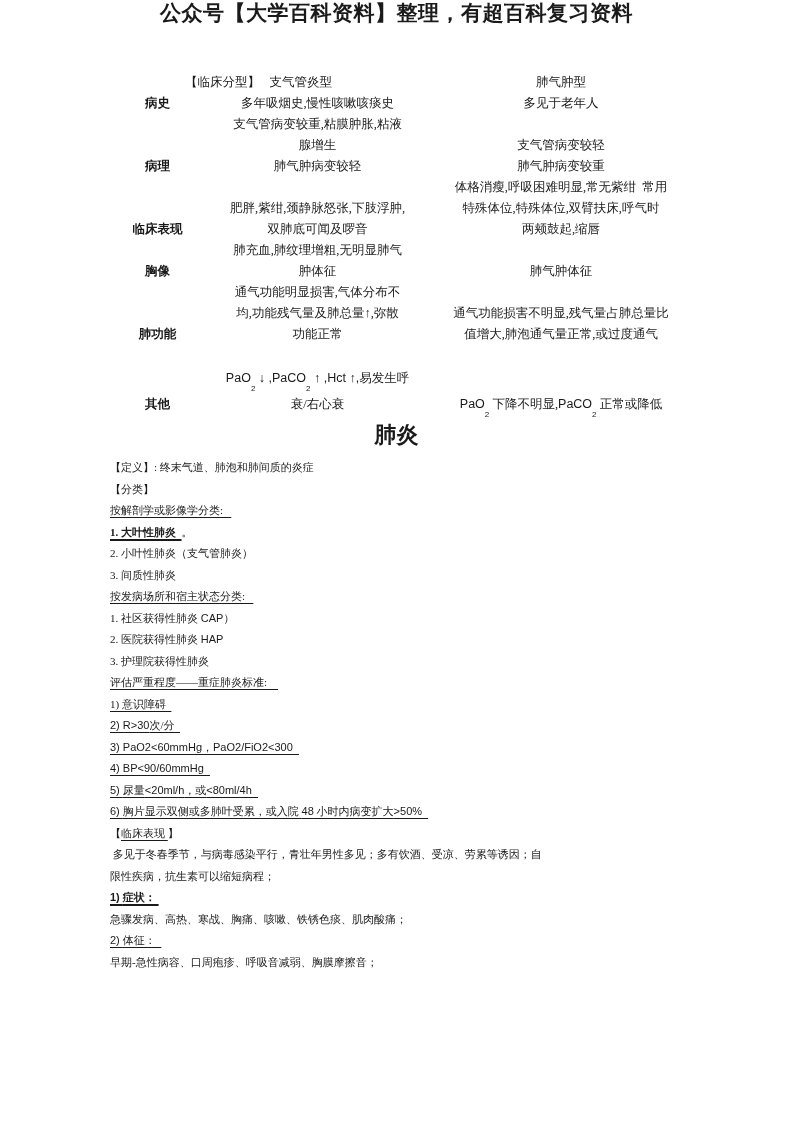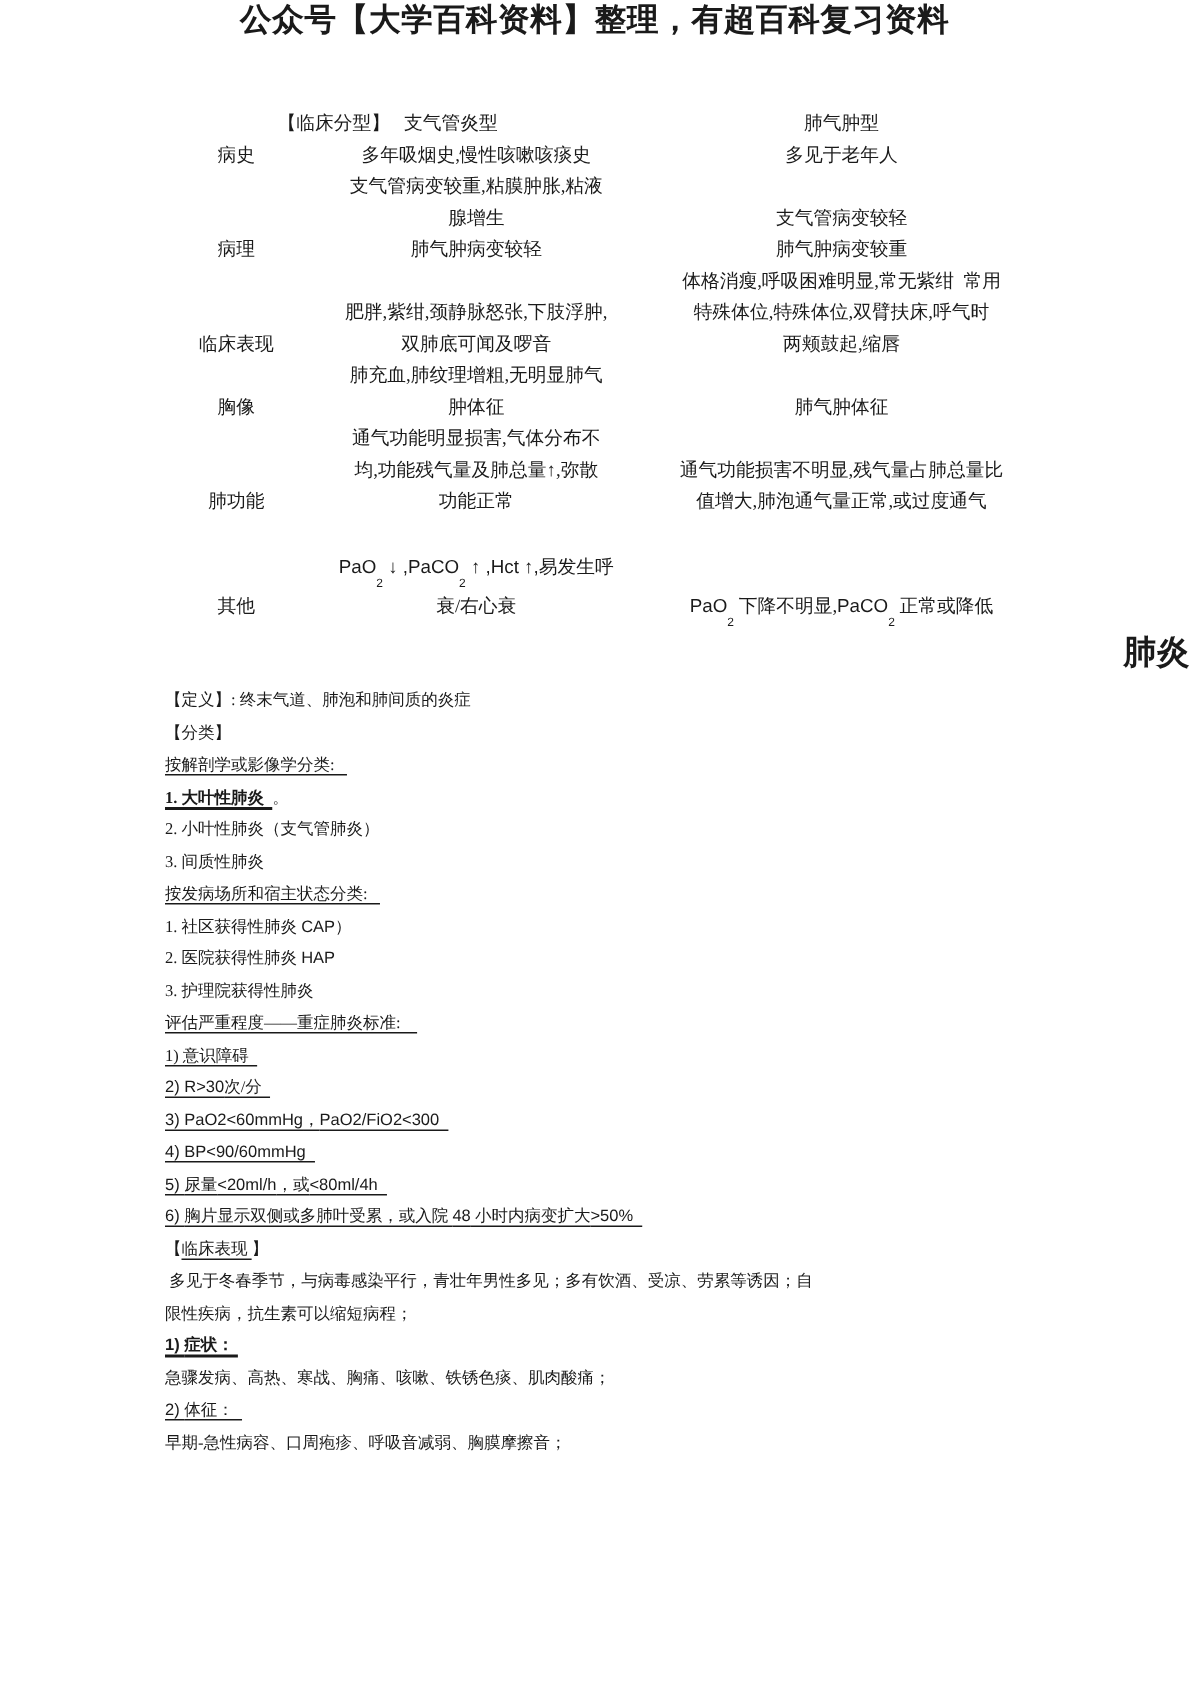--- a/index.html
+++ b/index.html
@@ -16,33 +16,33 @@
     padding-top:0;
     text-align:center;
     font-size:21px;
     font-weight:700;
     line-height:26px;
     letter-spacing:0.5px;
   }
   
   .ctable{margin:46px 0 0 110px;font-size:12.5px;}
   .trow{display:flex;align-items:flex-end;}
-  .tlabel{width:95px;text-align:center;}
+  .tlabel{width:95px;text-align:center;font-weight:bold;}
   .tc1{width:225px;text-align:center;}
   .tc2{width:262px;text-align:center;}
   .cell-line{line-height:21px;white-space:pre;}
   .row-head .tc1{text-align:left;}
   .row-head .tc1 .cell-line{margin-left:-20px;}
   .row-other{margin-top:20px;}
   .row-other .cell-line{line-height:26px;}
   sub{font-size:8px;vertical-align:-9px;line-height:0;}
   
   .doc-title{
     margin:4px 0 0;
-    text-align:right;
+    text-align:center;
     font-size:22px;
     line-height:28px;
     font-weight:700;
     font-family:"Liberation Sans","DejaVu Sans",sans-serif;
   }
   
   .doc-body{margin:8px 0 0 110px;font-size:11px;width:600px;}
   .bline{line-height:21.5px;min-height:21.5px;white-space:pre;}
   .u{text-decoration:underline;text-underline-offset:3px;}
   .b{font-weight:700;}

